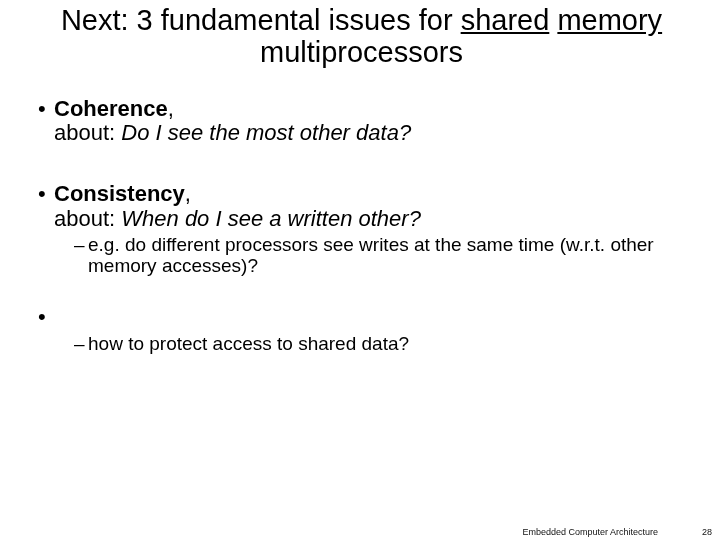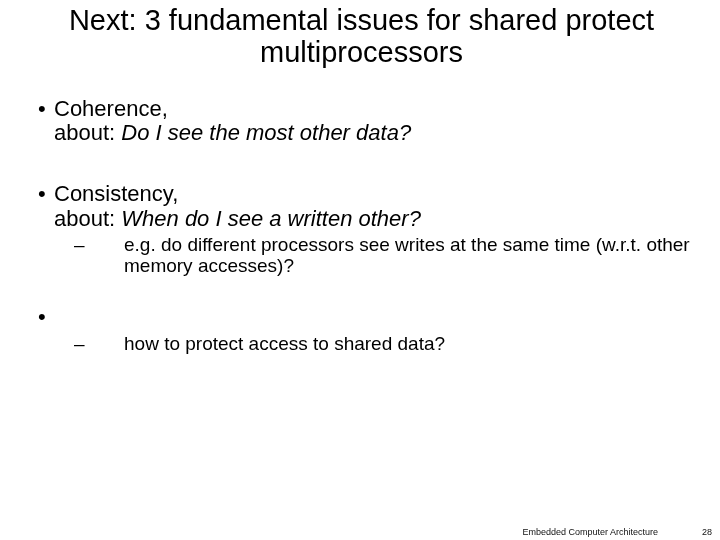--- a/index.html
+++ b/index.html
@@ -19,51 +19,52 @@
     box-sizing: border-box;
   }
   .title {
     margin: 5px 45px 0 48px;
     font-size: 29px;
     line-height: 1.1;
     text-align: center;
     font-weight: normal;
   }
   .title .under {
+    text-decoration: underline;
     text-align: right;
   }
   .body {
     margin-top: 28px;
     margin-left: 38px;
     margin-right: 30px;
     font-size: 22px;
     line-height: 1.12;
   }
   .bullet {
     display: flex;
     margin-bottom: 4px;
   }
   .bullet .dot {
     min-width: 16px;
     text-align: left;
     font-size: 22px;
   }
   .bullet .txt { flex: 1; }
-  .bullet .bold { font-weight: normal; }
+  .bullet .bold { font-weight: bold; }
   .bullet .ital { font-style: italic; }
   .bullet .uital { font-style: italic; }
   .sub {
     display: flex;
     margin-left: 36px;
     font-size: 19px;
     line-height: 1.1;
     margin-top: 3px;
   }
   .sub .dash { min-width: 14px; }
-  .sub .txt { flex: 1; margin-left: 36px; }
+  .sub .txt { flex: 1; }
   .gap-lg { height: 32px; }
   .gap-md { height: 28px; }
   .footer-left {
     position: absolute;
     right: 62px;
     bottom: 8px;
     font-family: Arial, sans-serif;
     font-size: 9px;
     color: #111;
     margin-left: 48px;
@@ -76,21 +77,21 @@
     font-size: 9px;
     color: #111;
   }
 </style>
 </head>
 <body>
 
 <div class="slide">
 
   <div class="title">
-    <span>Next: 3 fundamental issues for </span><span class="under">shared</span><span> </span><span class="under">protect</span><span> multiprocessors</span>
+    <span>Next: 3 fundamental issues for </span><span class="under">shared</span><span> </span><span class="under">memory</span><span> multiprocessors</span>
   </div>
 
   <div class="body">
 
     <div class="bullet">
       <div class="dot">•</div>
       <div class="txt">
         <span class="bold">Coherence</span><span>,</span><br>
         <span>about: </span><span class="ital">Do I see the most other data?</span>
       </div>

